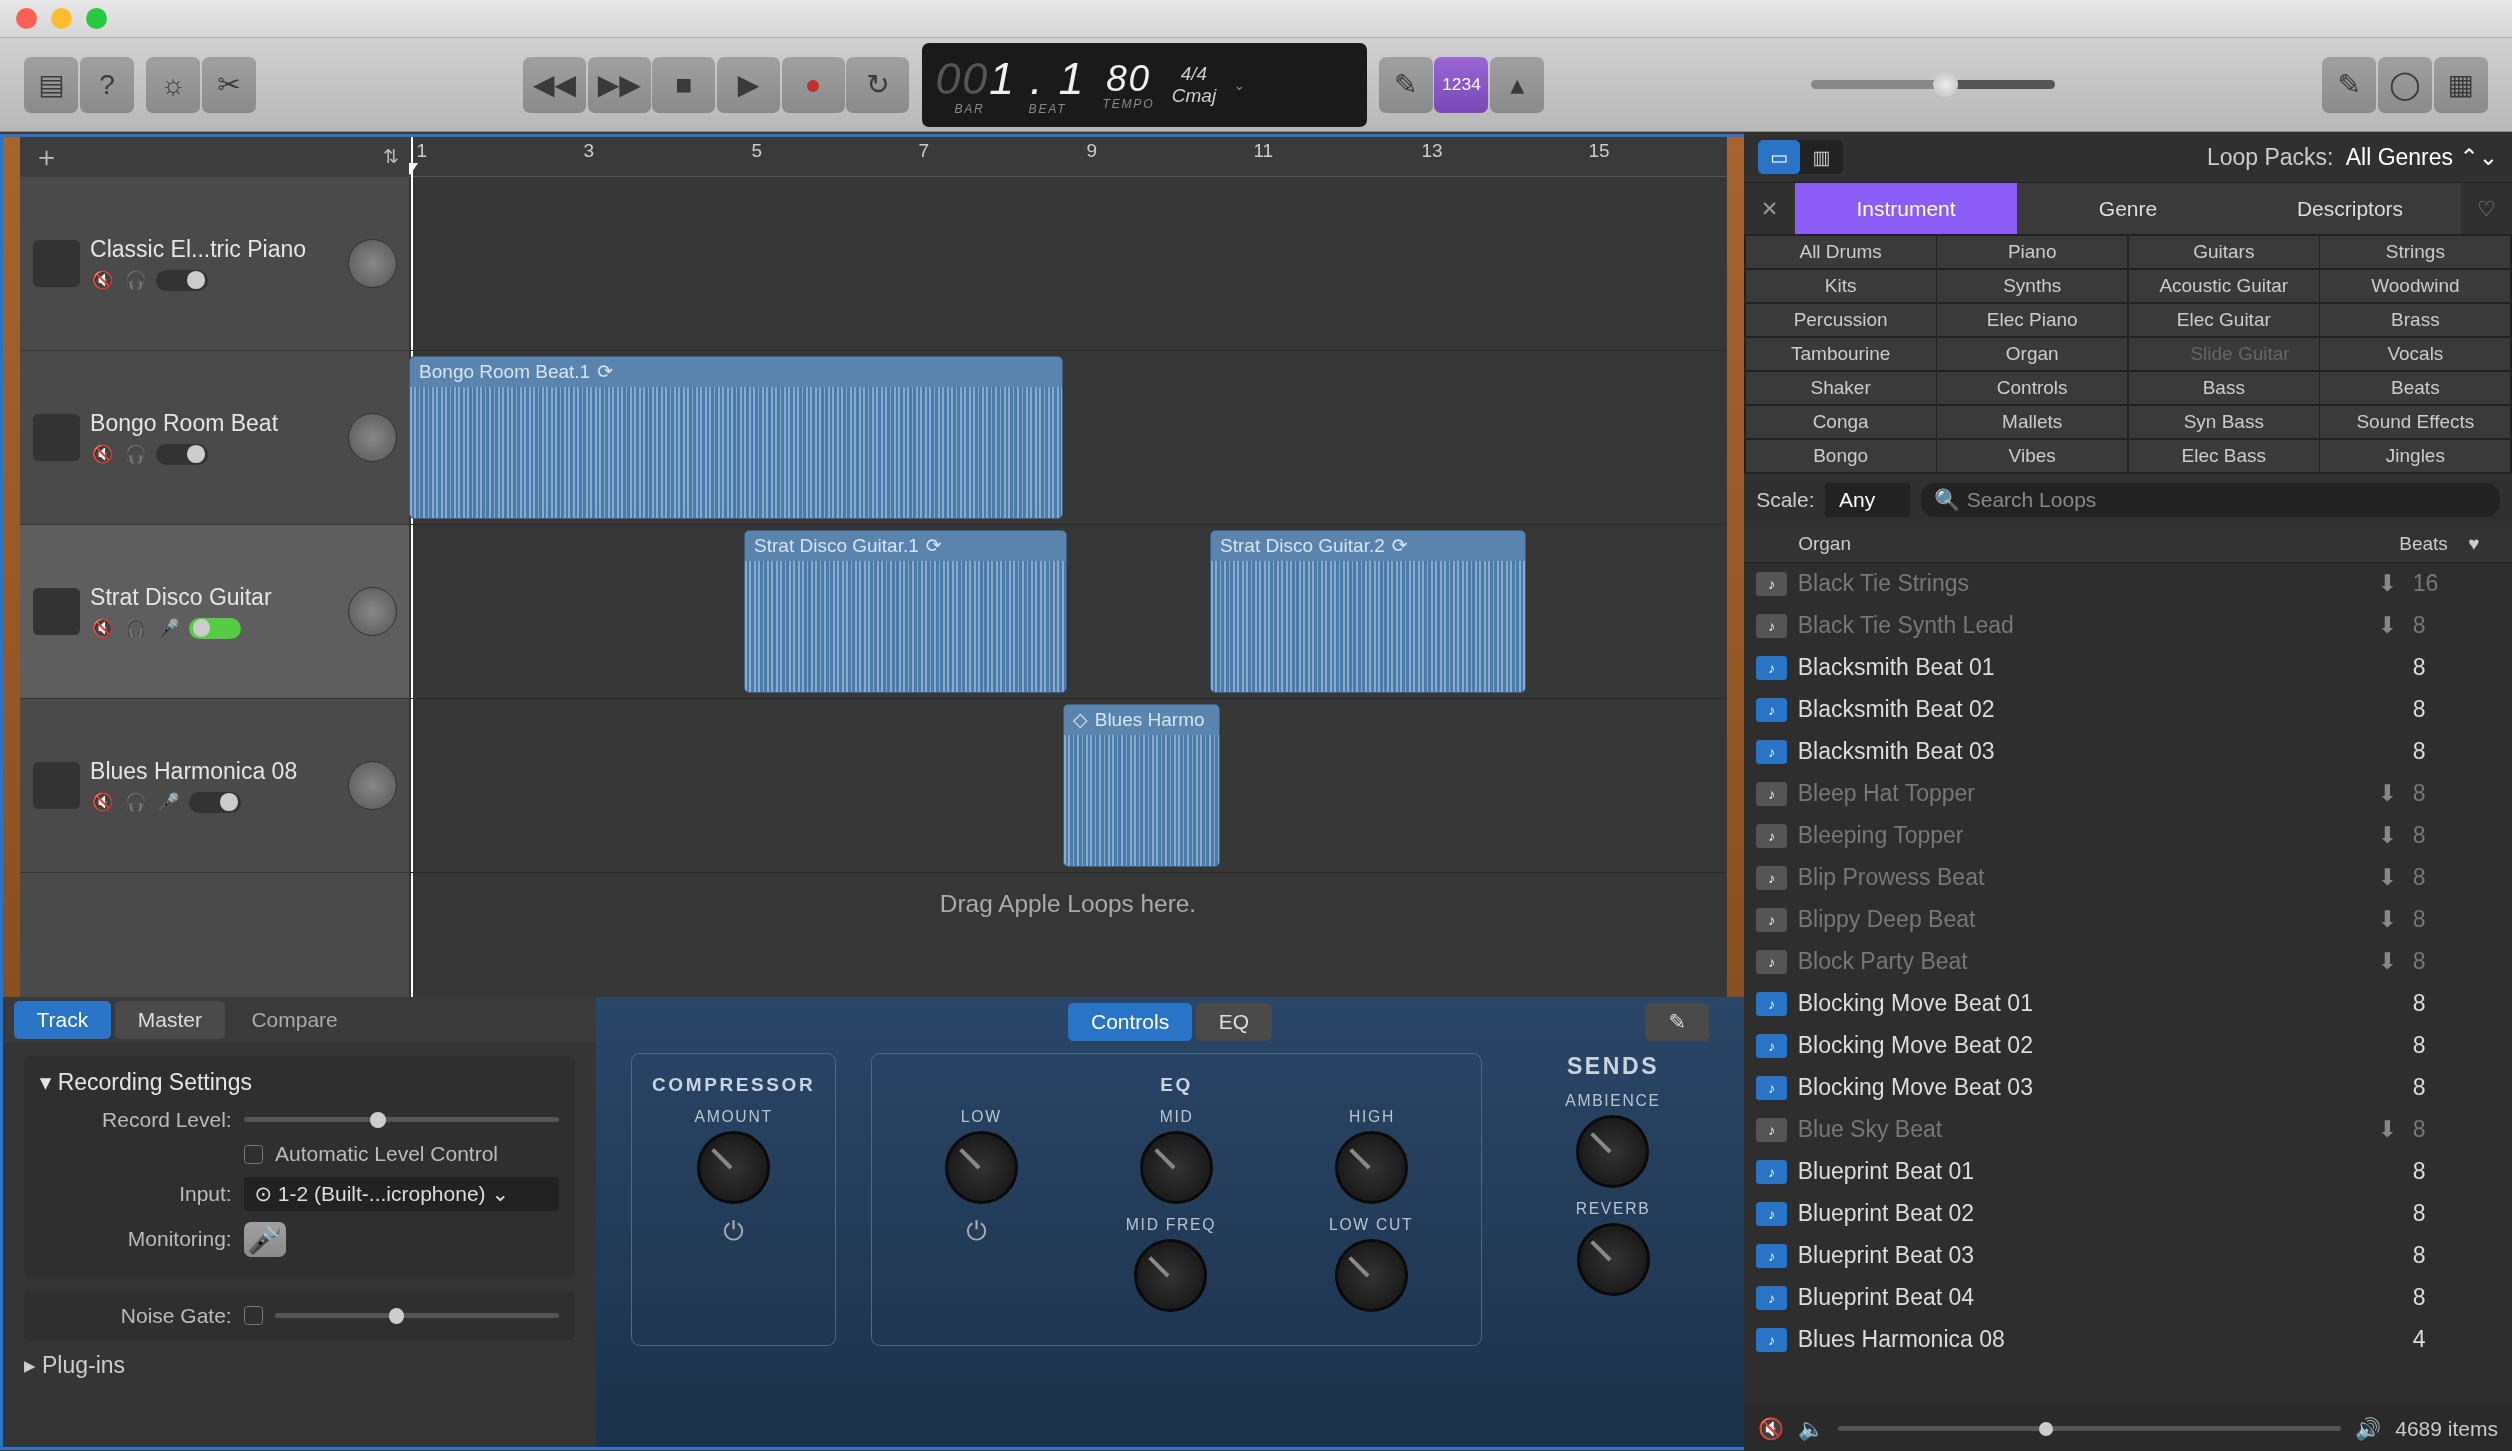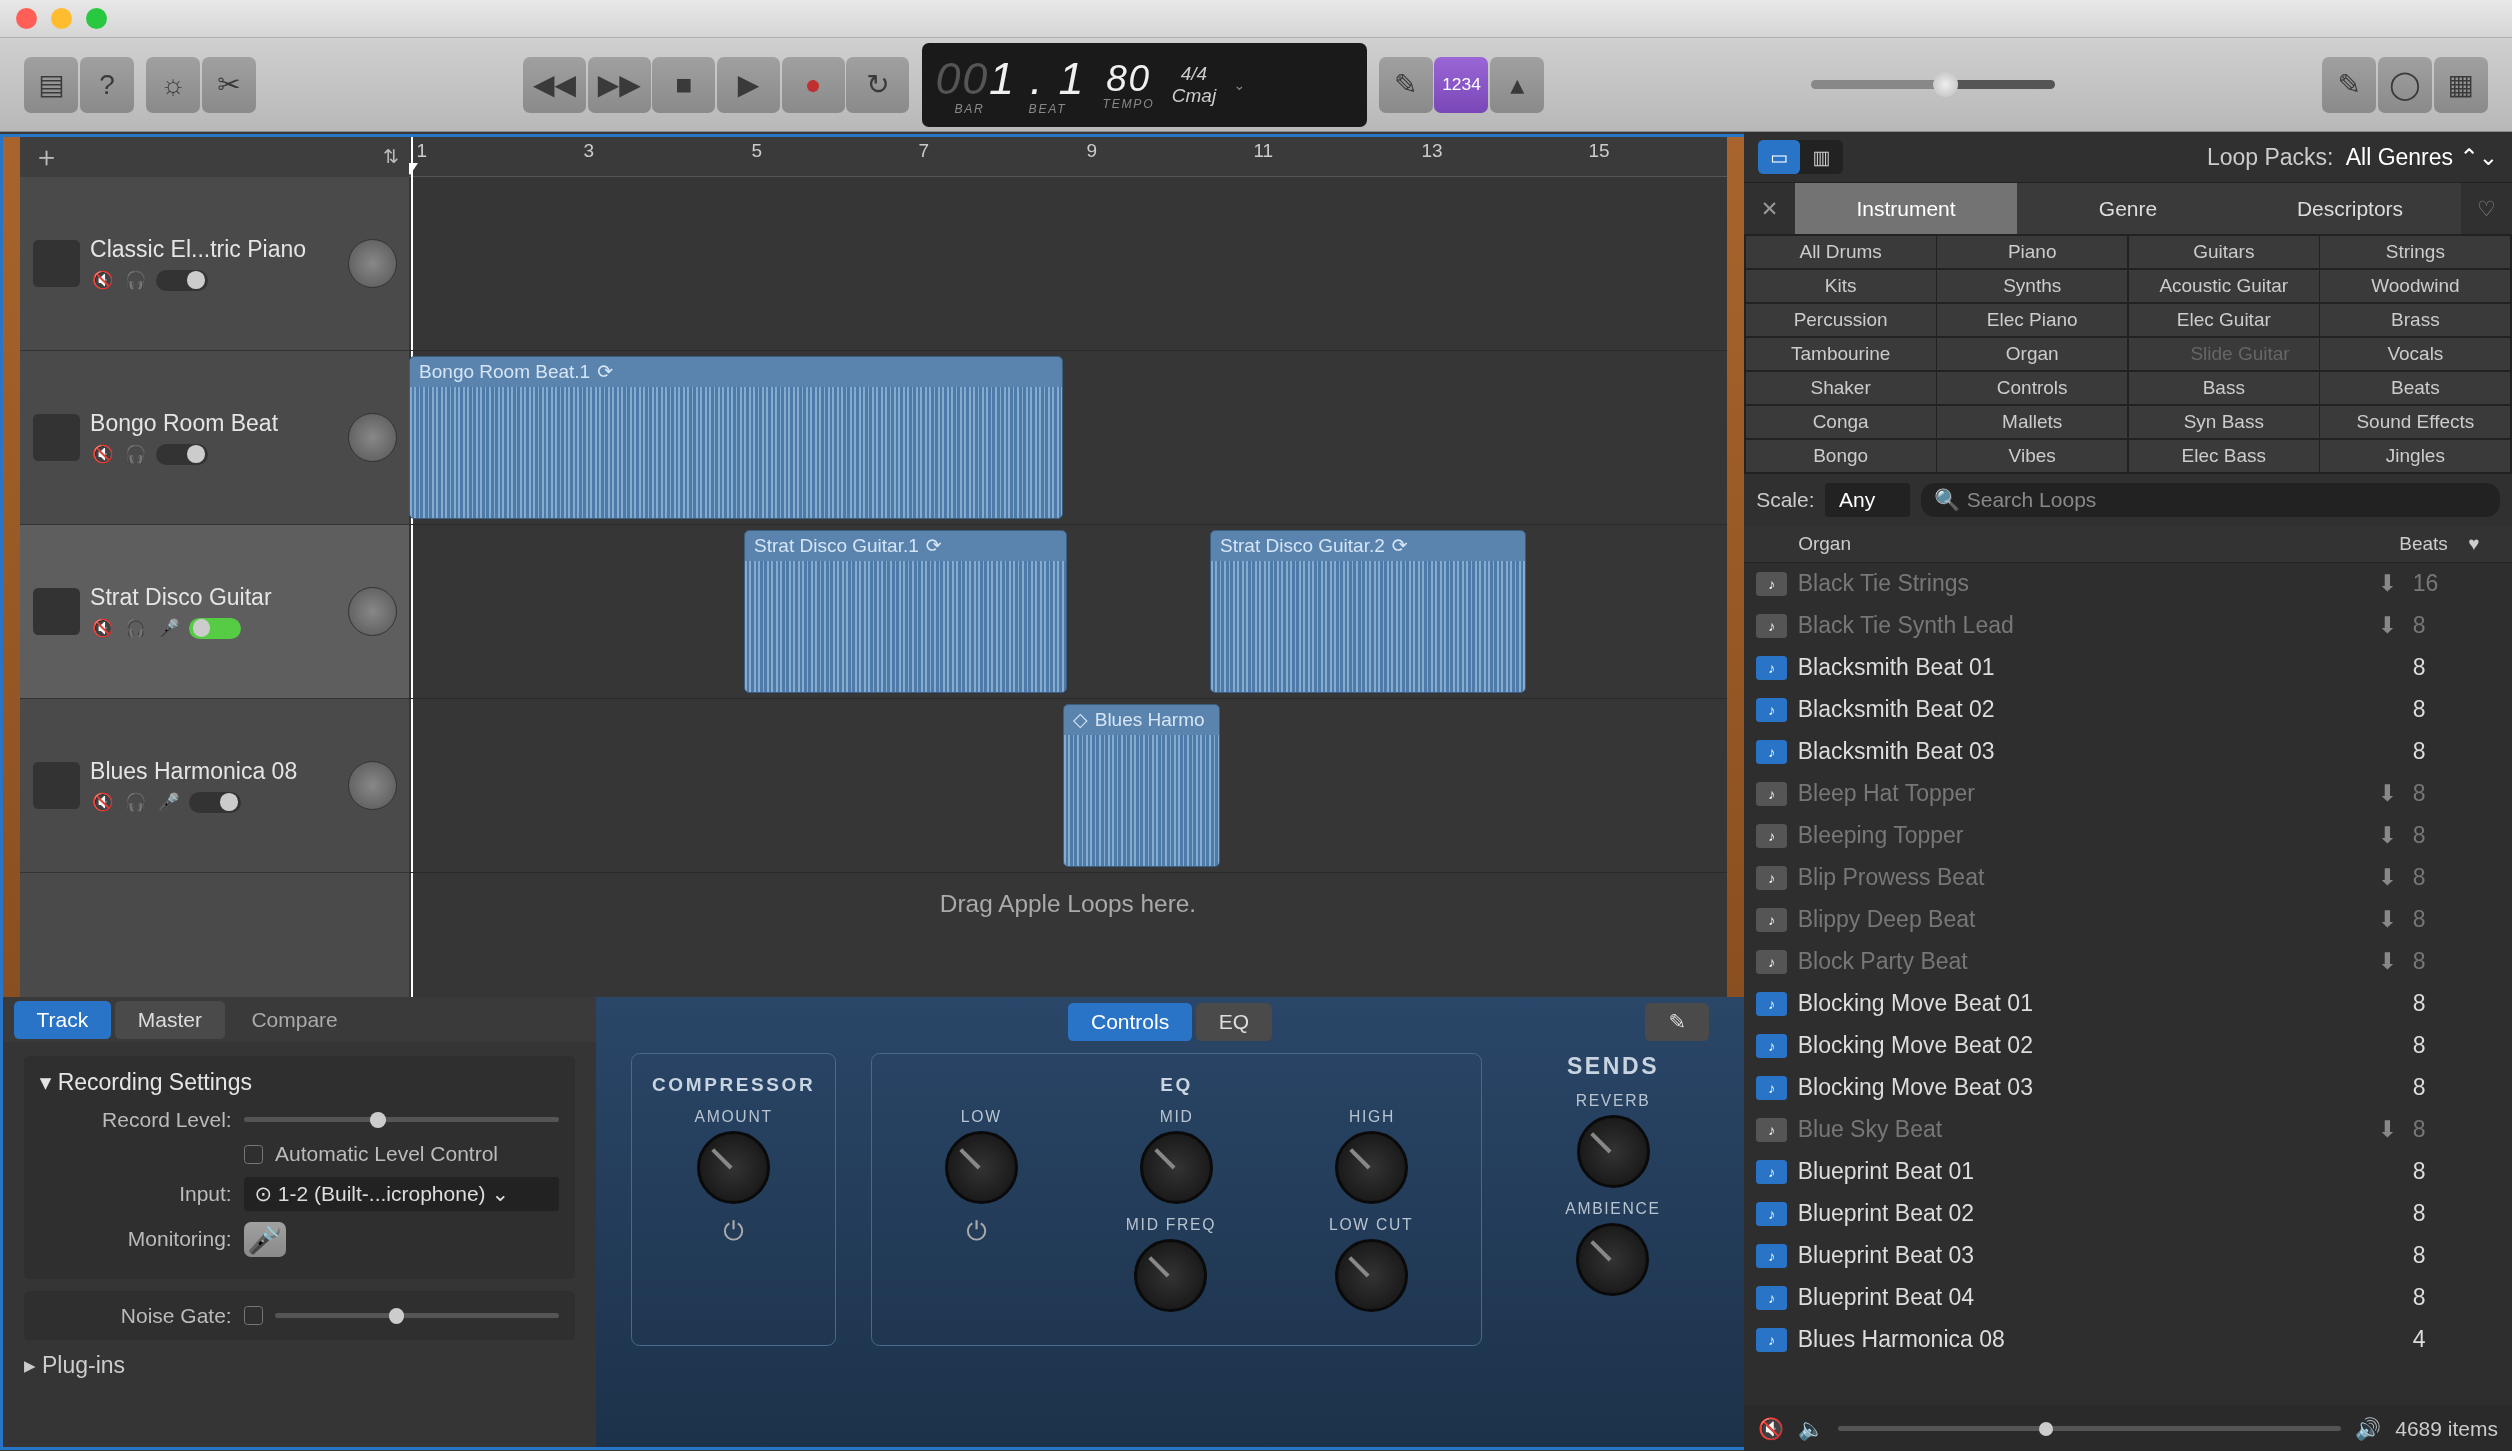--- a/index.html
+++ b/index.html
@@ -99,21 +99,21 @@
 
 .lb-top { height: 51px; display: flex; align-items: center; padding: 0 14px; gap: 12.2px; background: #303030; border-bottom: 0.9px solid #222; }
 .lb-seg { display: flex; background: #222; border-radius: 5.2px; }
 .lb-seg div { padding: 5.2px 12.2px; color: #ccc; font-size: 19px; }
 .lb-seg div.active { background: #2a74c8; color: #fff; border-radius: 5.2px; }
 .lb-top .lbl { margin-left: auto; color: #ccc; font-size: 23px; }
 .lb-sel { color: #fff; font-size: 23px; }
 
 .lb-tabs { height: 51px; display: flex; }
 .lb-tabs div { flex: 1; display: flex; align-items: center; justify-content: center; color: #ddd; font-size: 21px; background: #3a3a3a; }
-.lb-tabs div.active { background: #737373; color: #fff; }
+.lb-tabs div.active { background: #8b5cf6; color: #fff; }
 .lb-tabs .x { width: 51px; flex: none; background: #303030; color: #999; }
 .lb-tabs .heart { width: 51px; flex: none; background: #303030; color: #888; }
 
 .lb-grid { display: grid; grid-template-columns: repeat(4,1fr); gap: 1.7px; padding: 1.7px; background: #222; }
 .lb-grid div { background: #3a3a3a; color: #ccc; font-size: 19px; text-align: center; padding: 5.2px 3.5px; }
 .lb-grid div.dim { color: #666; padding-left: 36px; }
 
 .lb-scale { display: flex; align-items: center; gap: 10.5px; padding: 8.7px 12.2px; background: #303030; }
 .lb-scale label { color: #ccc; font-size: 21px; }
 .lb-scale .sel { background: #222; color: #fff; padding: 5.2px 35px 5.2px 14px; border-radius: 3.5px; font-size: 21px; }
@@ -396,27 +396,27 @@
               <div class="knob">
                   <span class="kl">LOW CUT</span>
                   <div class="k"></div>
                 </div>
             </div>
           </div>
           <div class="fx-sends">
             <h5 class="fx-title">SENDS</h5>
             <div class="knob-row">
                 <div class="knob">
-                  <span class="kl">REVERB</span>
+                  <span class="kl">AMBIENCE</span>
                   <div class="k"></div>
                 </div>
               </div>
             <div class="knob-row">
                 <div class="knob">
-                  <span class="kl">AMBIENCE</span>
+                  <span class="kl">REVERB</span>
                   <div class="k"></div>
                 </div>
               </div>
           </div>
         </div>
       </div>
     </div>
   </div>
 
   <div class="right">

